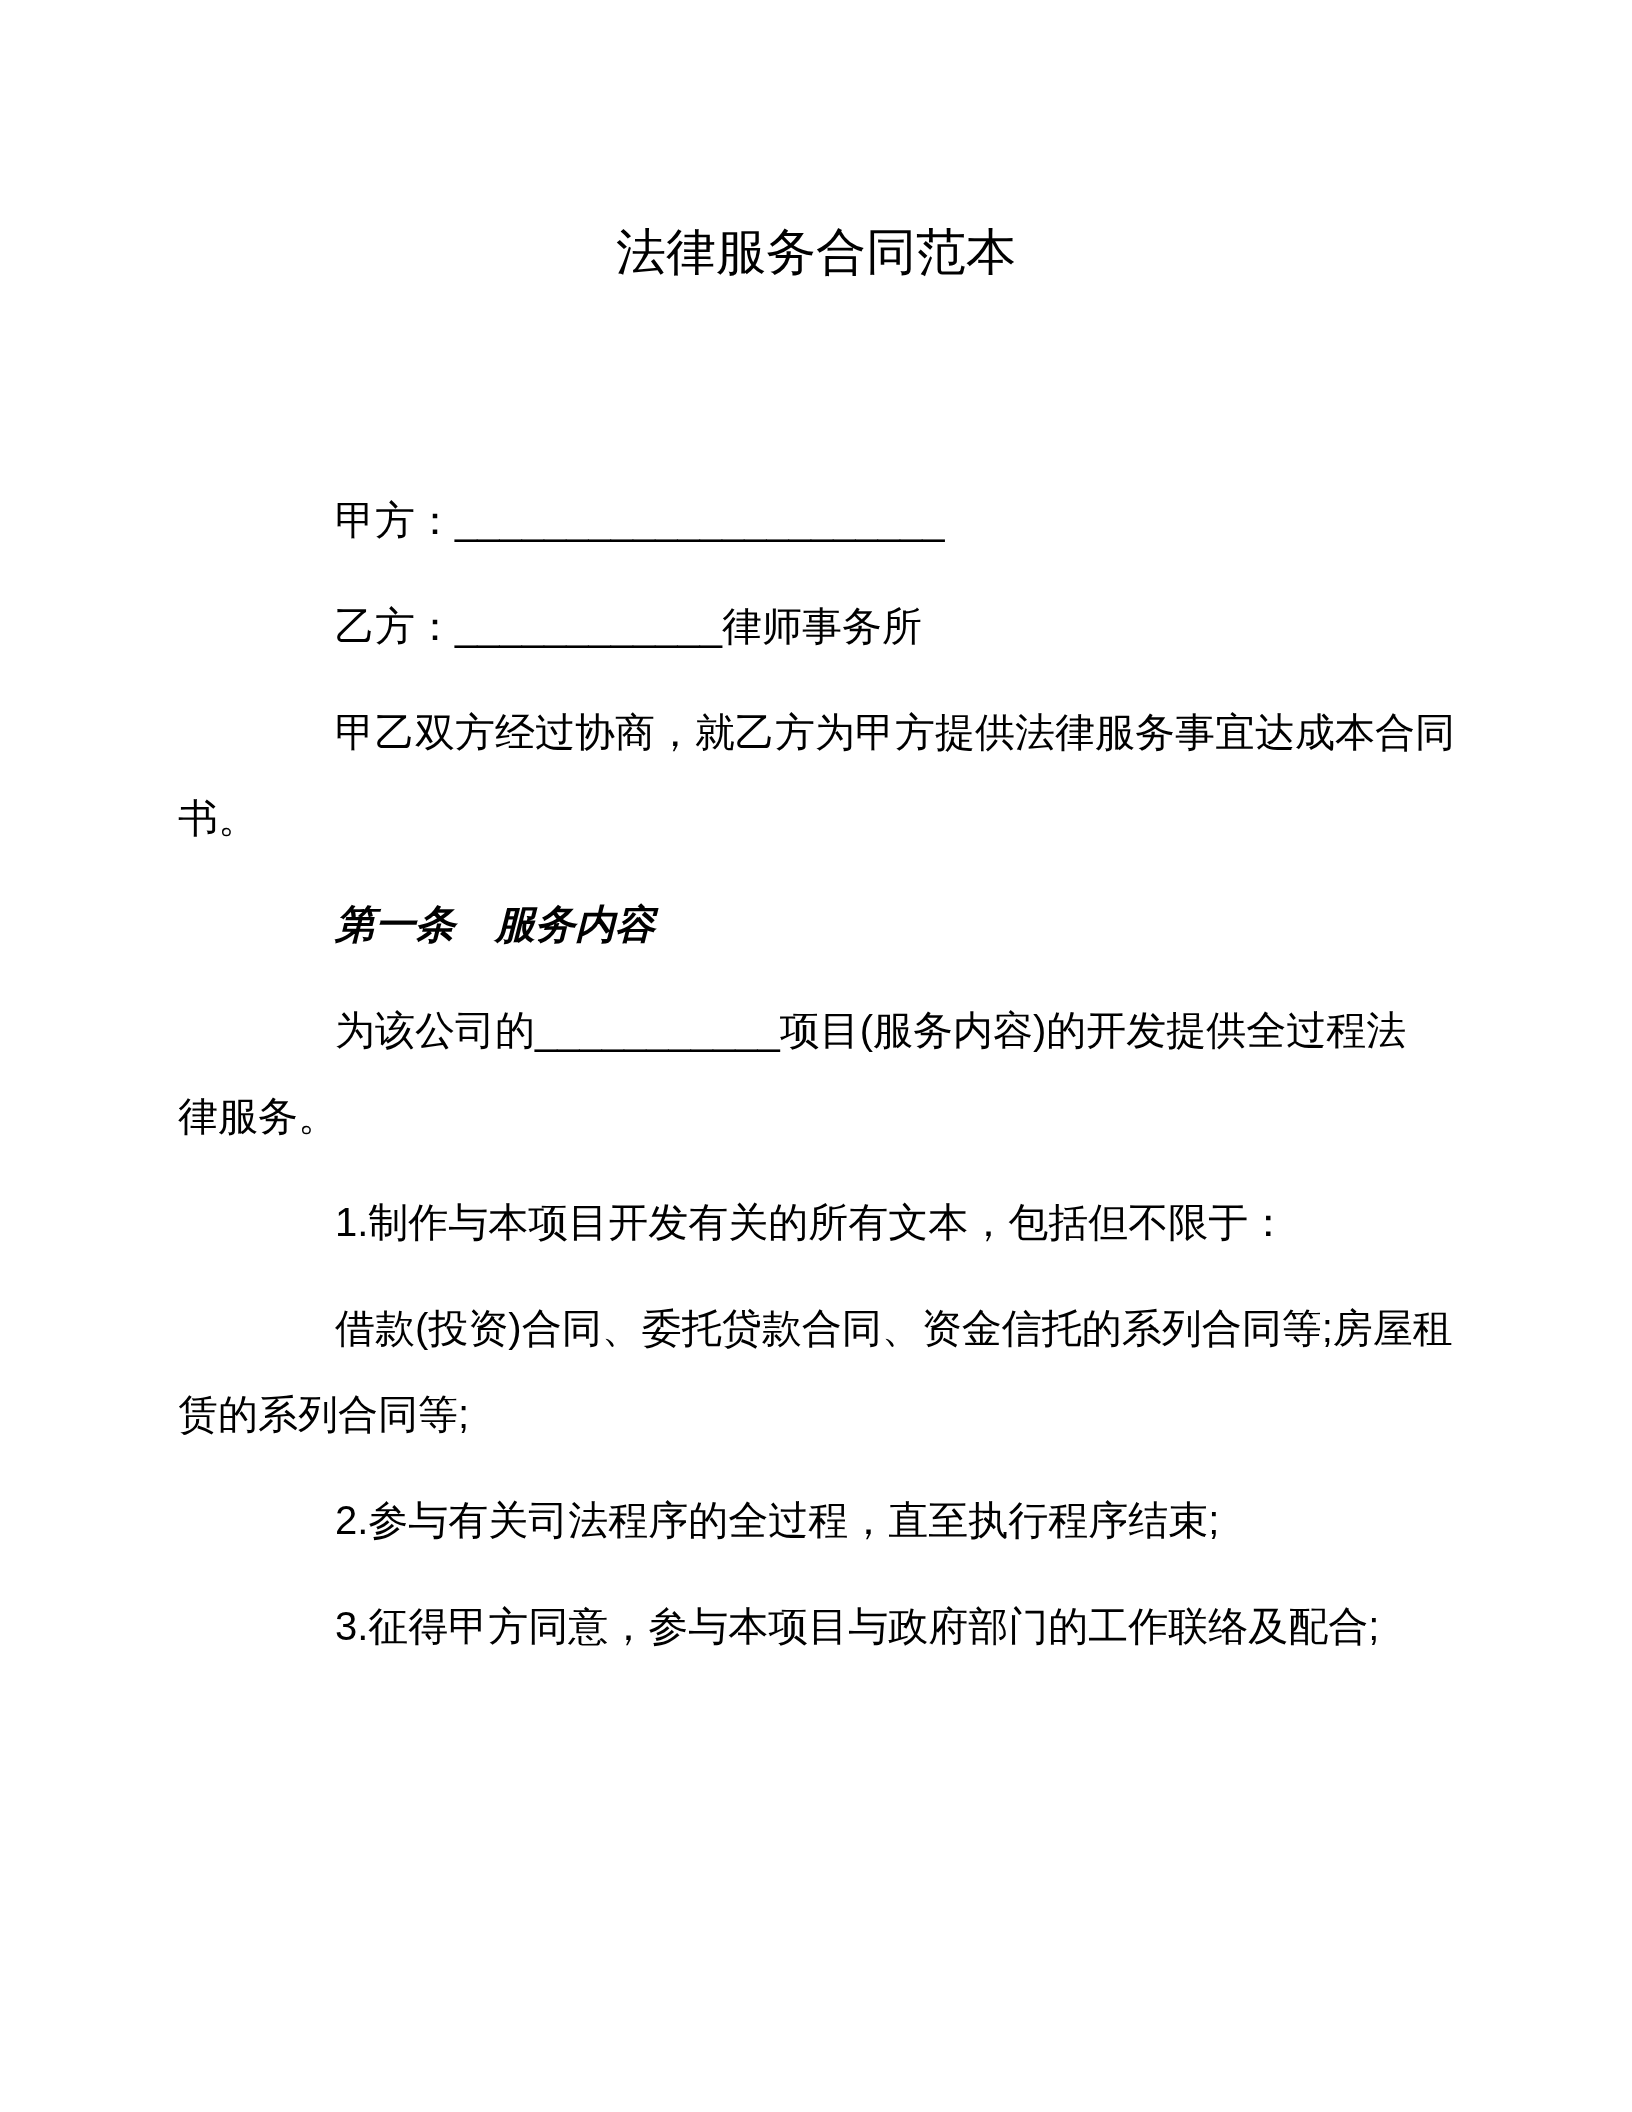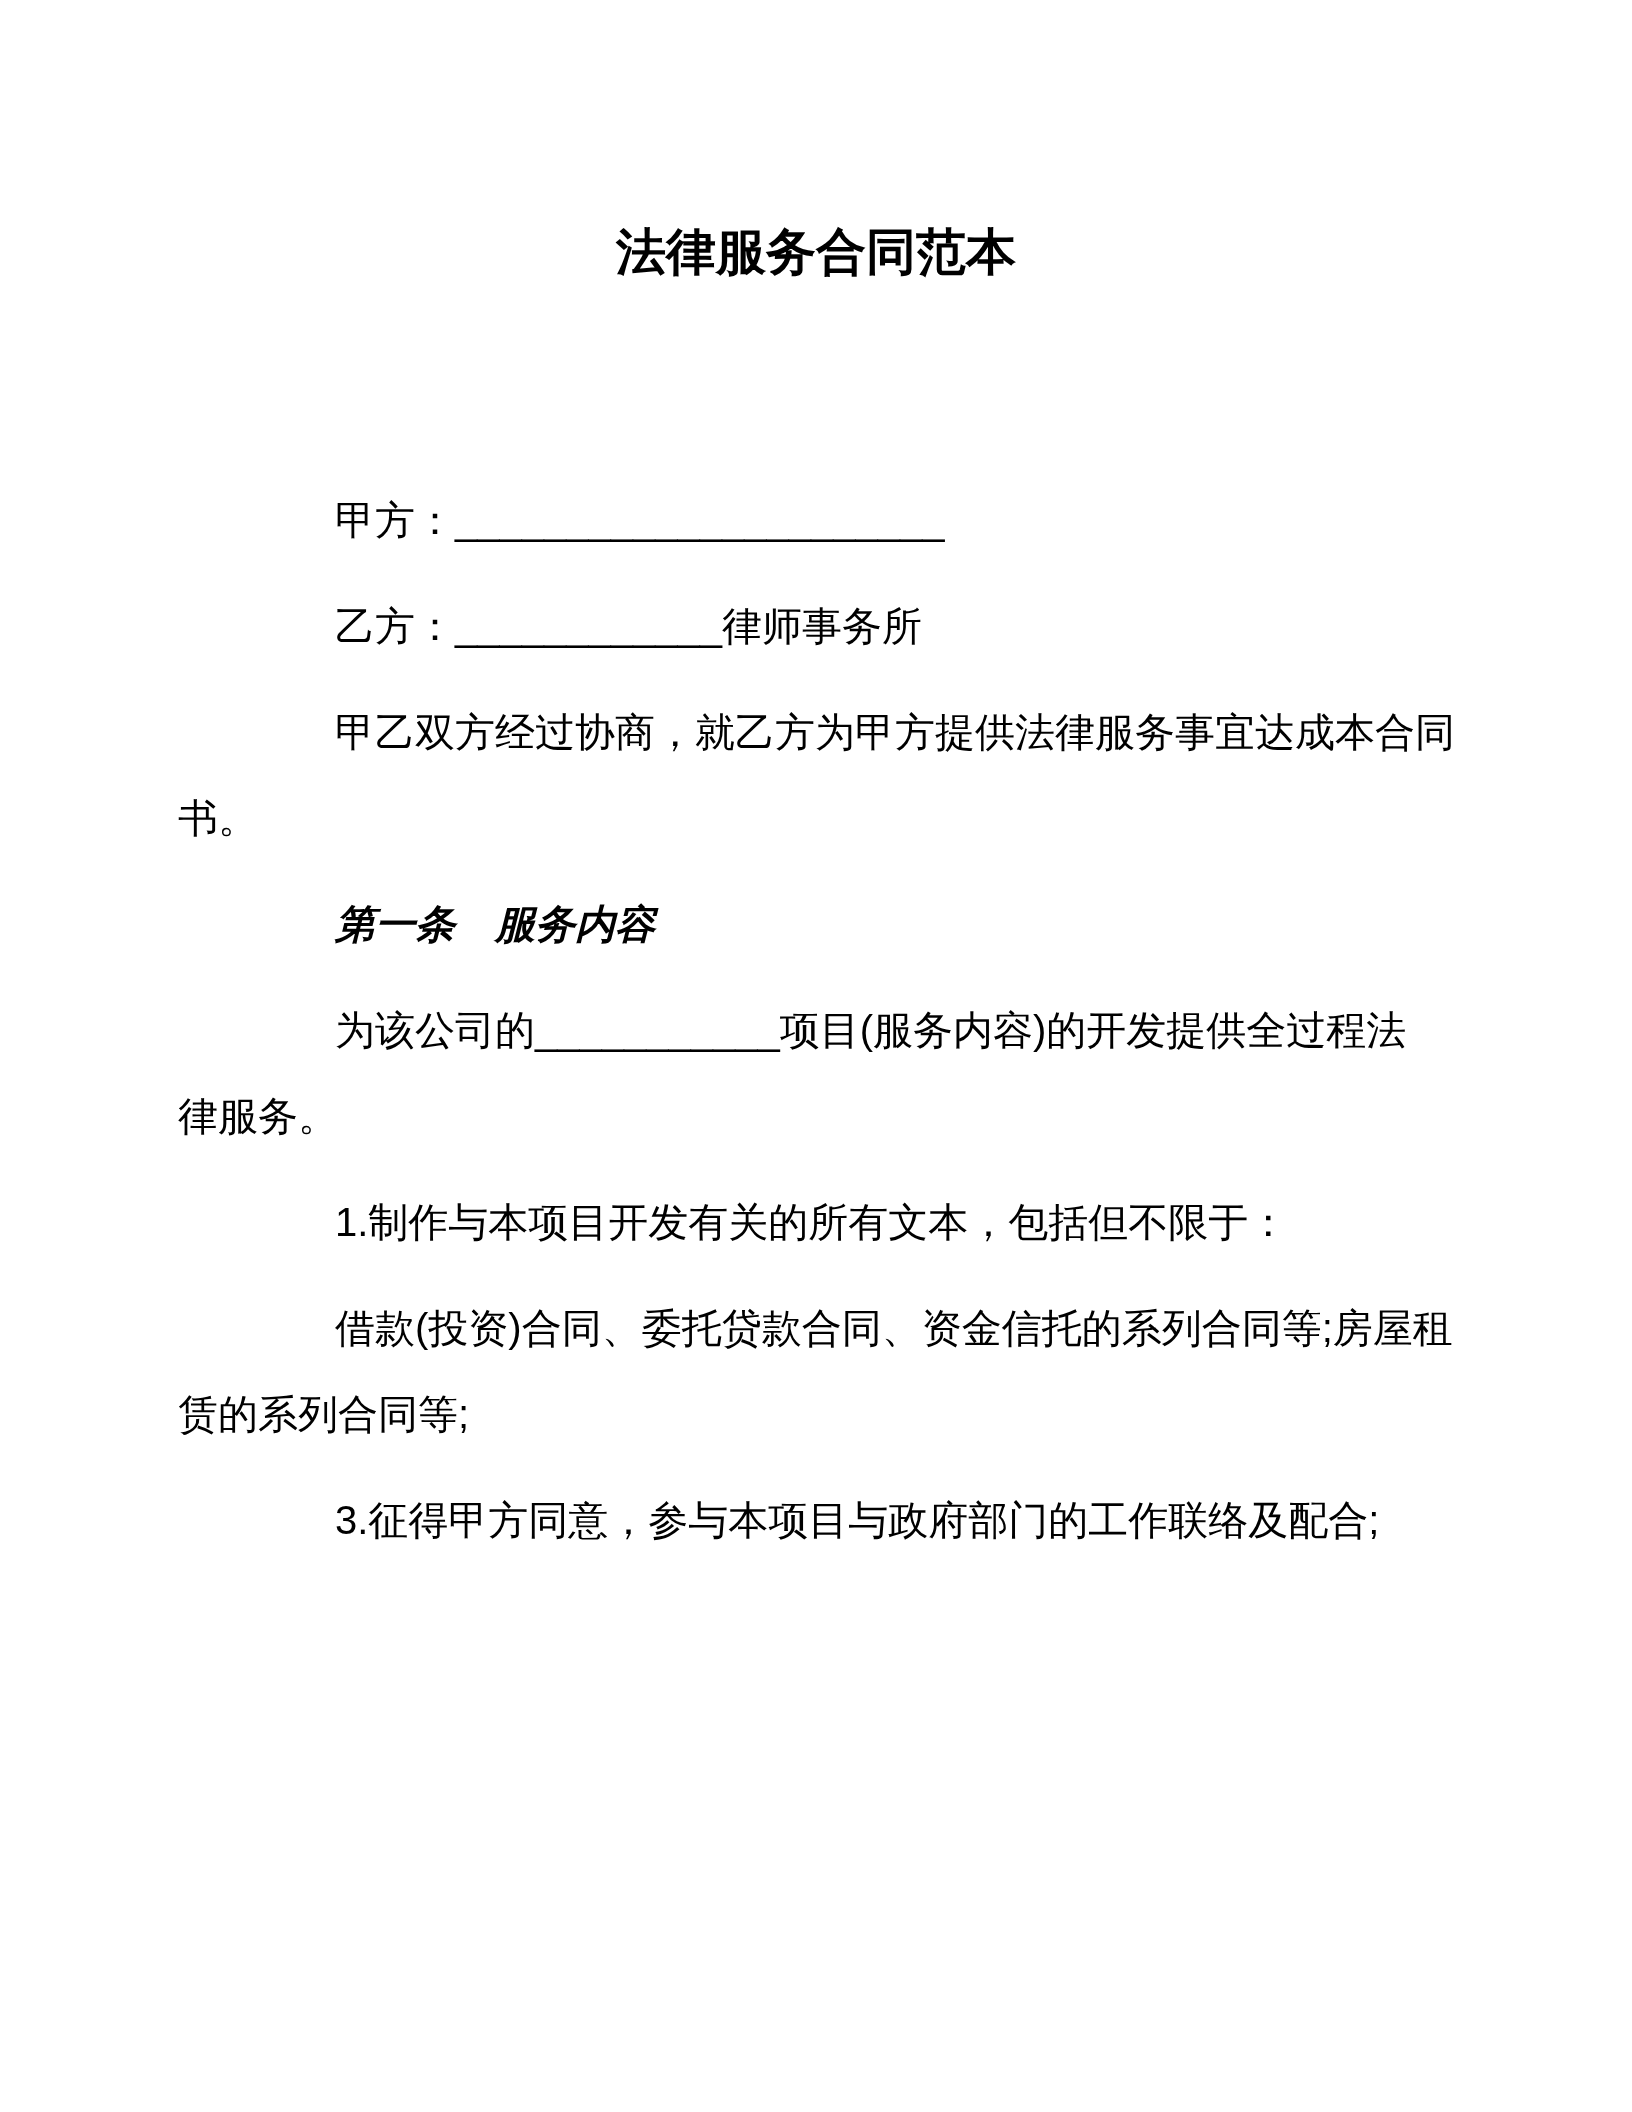--- a/index.html
+++ b/index.html
@@ -13,21 +13,21 @@
   }
   .page {
     width: 1632px;
     height: 2112px;
     padding: 0 178px;
   }
   .doc-title {
     padding-top: 222px;
     font-size: 50px;
     line-height: 60px;
-    font-weight: 700;
+    font-weight: 400;
     text-align: center;
     white-space: nowrap;
   }
   .body-text {
     margin-top: 195px;
   }
   .para {
     font-size: 40px;
     line-height: 86px;
     margin: 0 12px 20px 0;
@@ -75,19 +75,22 @@
 
     <p class="para">
       <span class="line indent">1.制作与本项目开发有关的所有文本，包括但不限于：</span>
     </p>
 
     <p class="para">
       <span class="line indent">借款(投资)合同、委托贷款合同、资金信托的系列合同等;房屋租</span>
       <span class="line">赁的系列合同等;</span>
     </p>
 
+    <p class="para">
+      <span class="line indent">2.参与有关司法程序的全过程，直至执行程序结束;</span>
+    </p>
 
     <p class="para">
       <span class="line indent">3.征得甲方同意，参与本项目与政府部门的工作联络及配合;</span>
     </p>
 
   </div>
 </div>
 
 </body></html>

